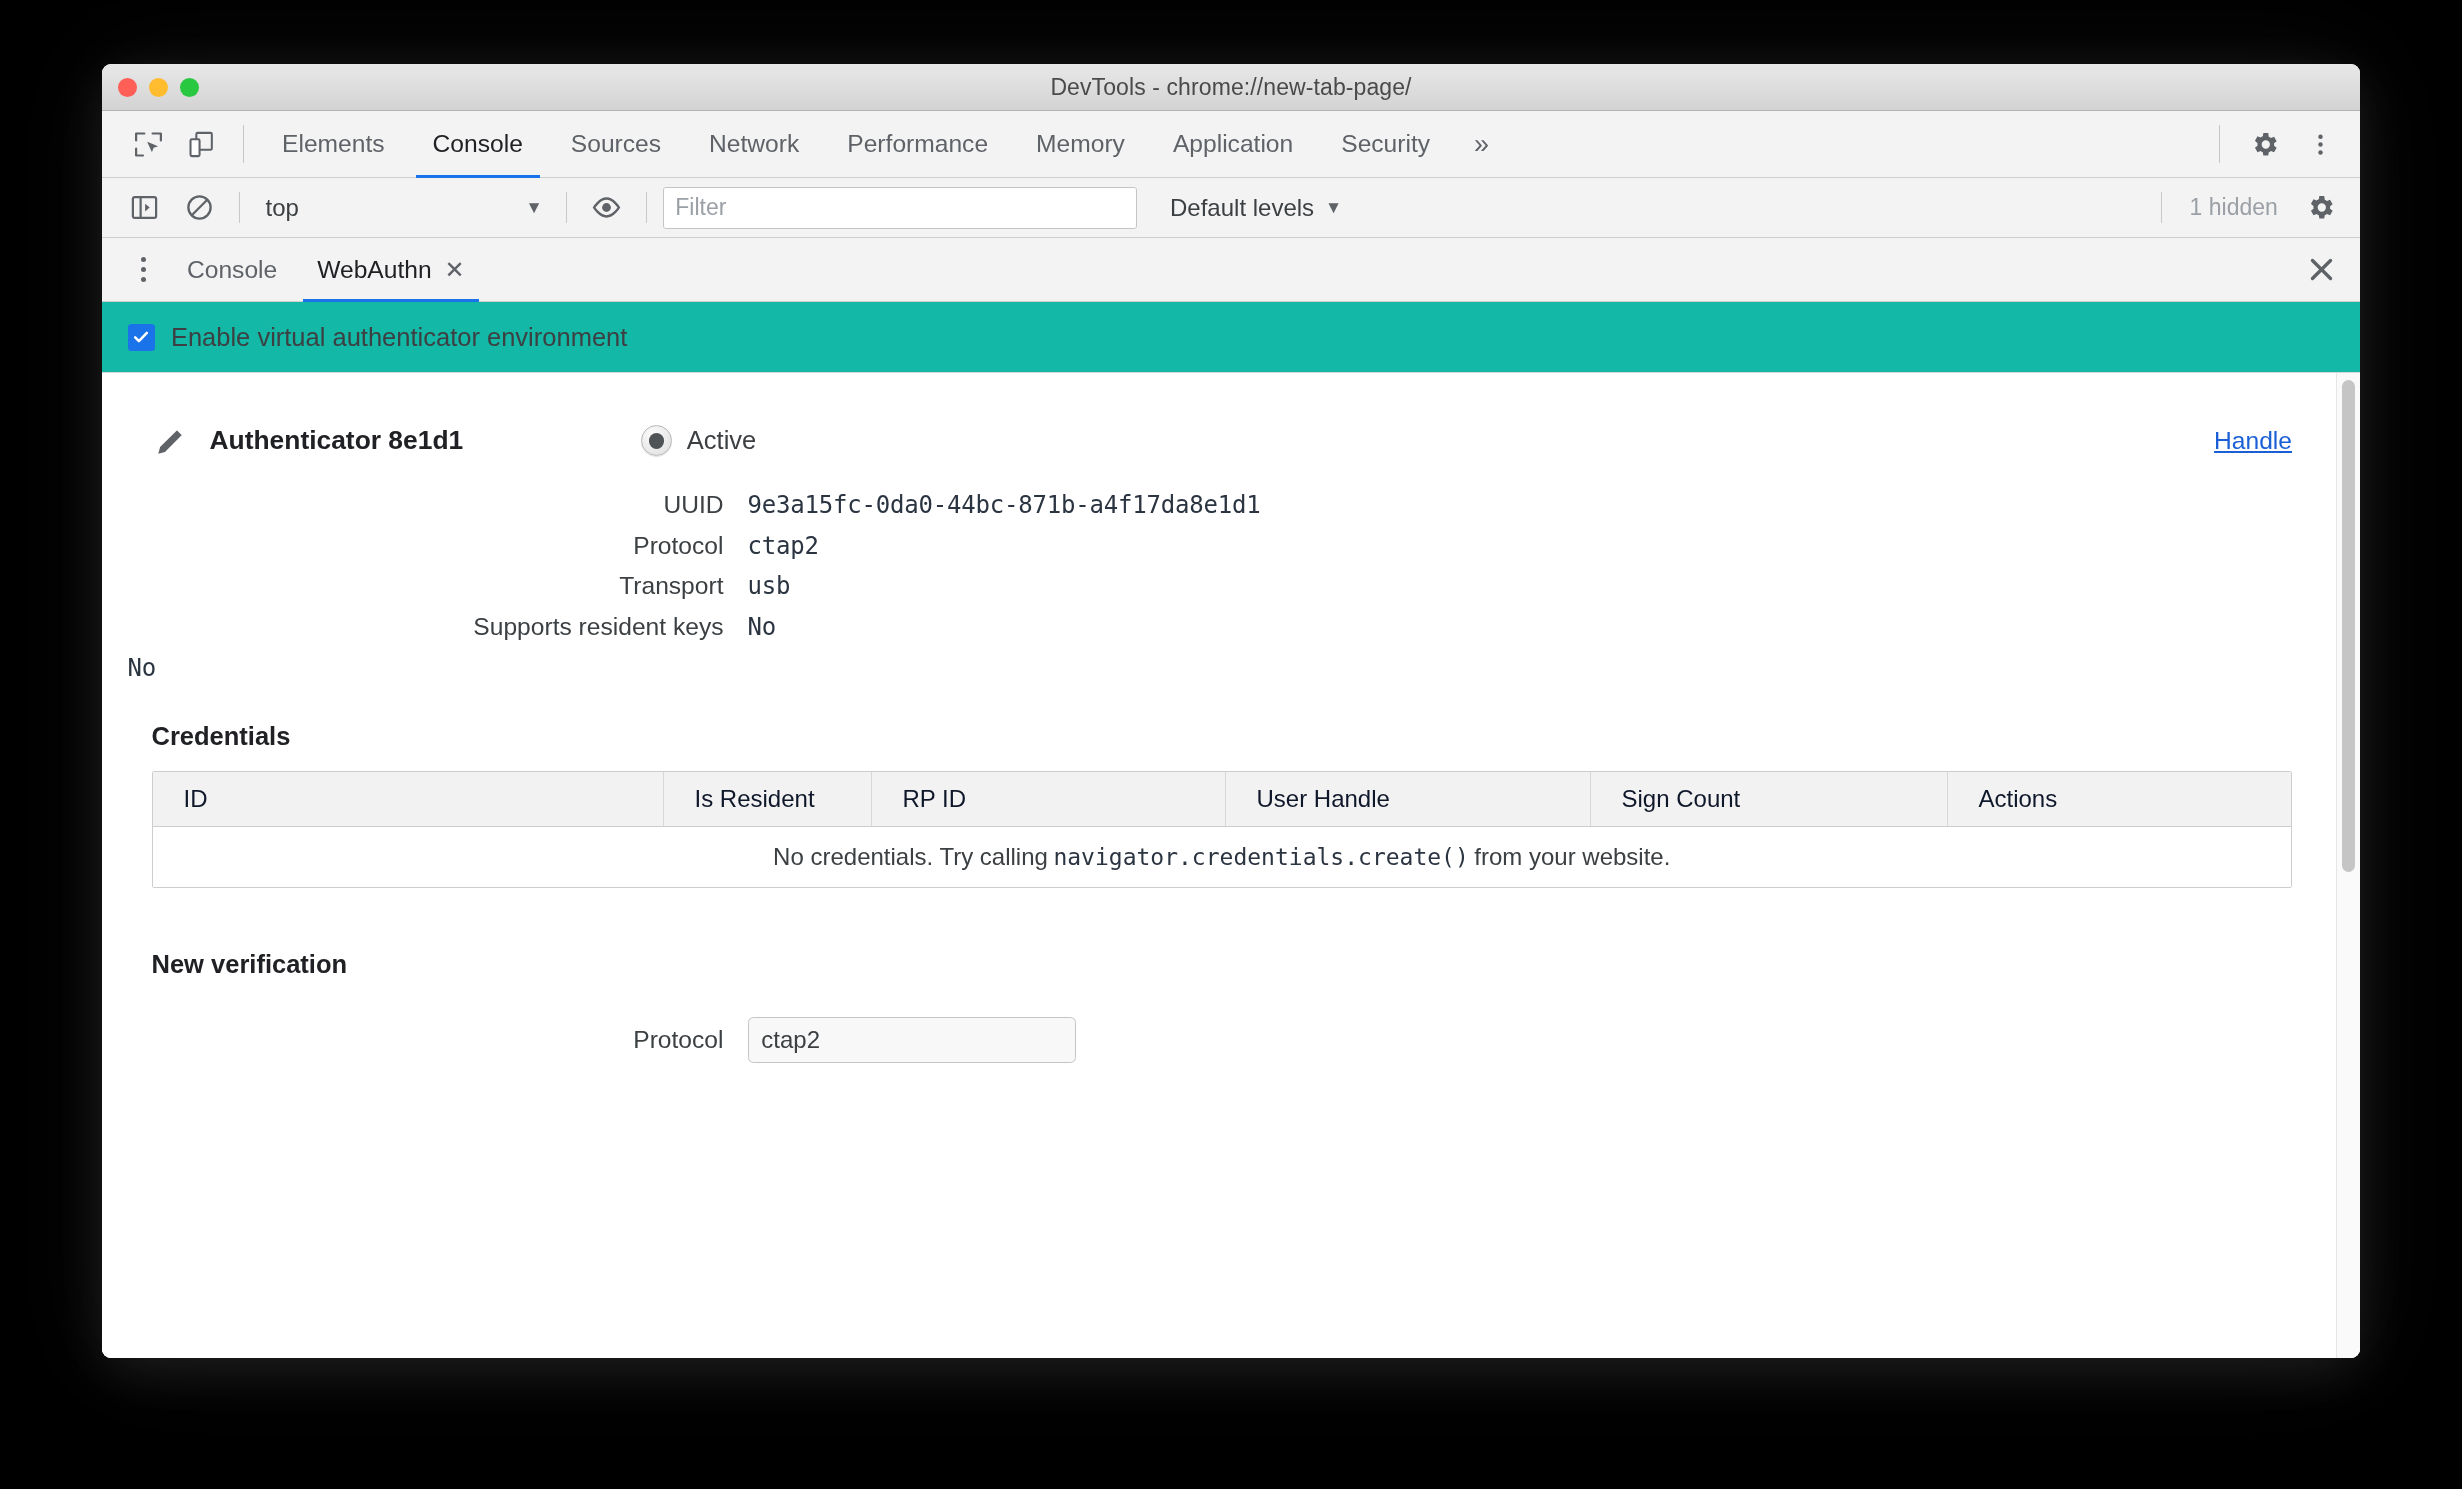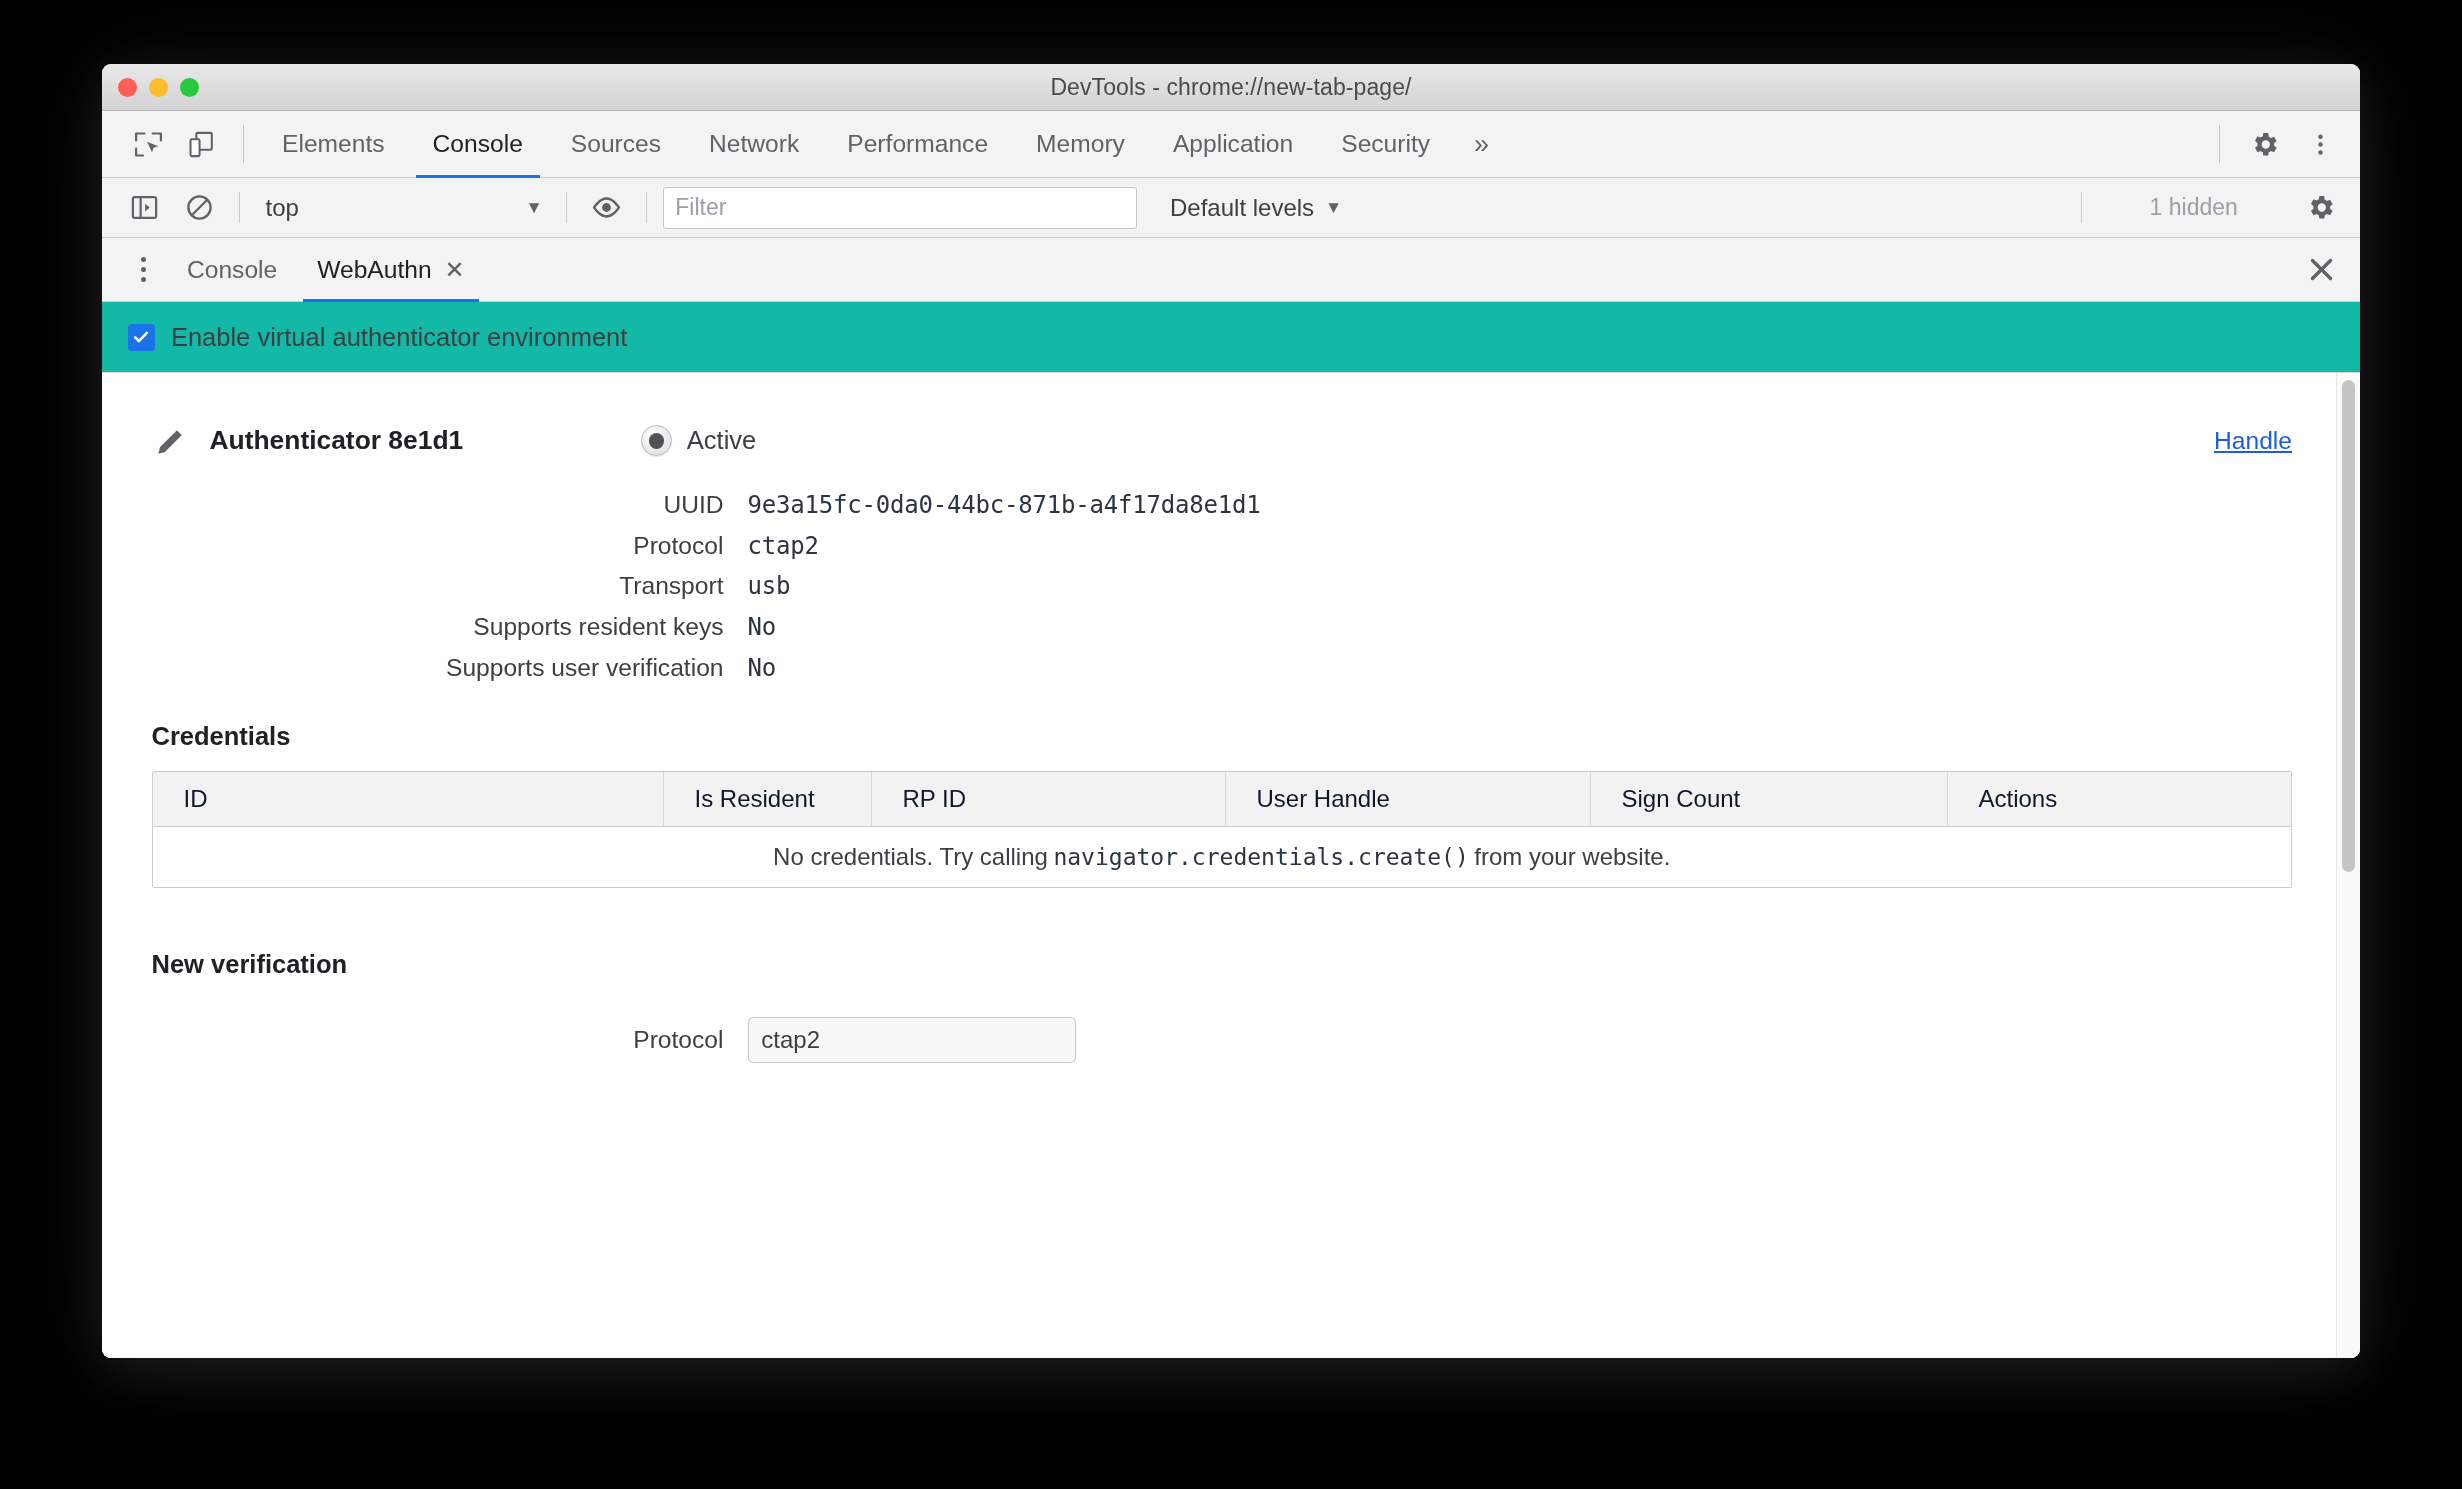--- a/index.html
+++ b/index.html
@@ -148,21 +148,20 @@
     font-size: 24px; color: #3c4043;
     padding: 0 14.6px;
     margin-left: 16.4px;
     flex: 0 0 auto;
   }
   .levels .caret { font-size: 17.3px; color: #5f6368; }
   .toolbar-right {
     margin-left: auto;
     display: flex; align-items: center;
     flex: 0 0 auto;
-    gap: 40px;
   }
   .hidden-count {
     font-size: 23px; color: #9aa0a6;
     padding: 0 16.4px;
   }
 
   
   .drawer {
     flex: 1 1 auto;
     display: flex;
@@ -566,21 +565,20 @@
               </div>
               <div class="prop-row">
                 <span class="prop-key">Transport</span>
                 <span class="prop-val">usb</span>
               </div>
               <div class="prop-row">
                 <span class="prop-key">Supports resident keys</span>
                 <span class="prop-val">No</span>
               </div>
               <div class="prop-row">
-                <span class="prop-key">Supports user verification</span>
                 <span class="prop-val">No</span>
               </div>
             </div>
 
             <div class="section-title">Credentials</div>
 
             <div class="cred-table">
               <div class="cred-head">
                 <div style="width:510px">ID</div>
                 <div style="width:208px">Is Resident</div>

